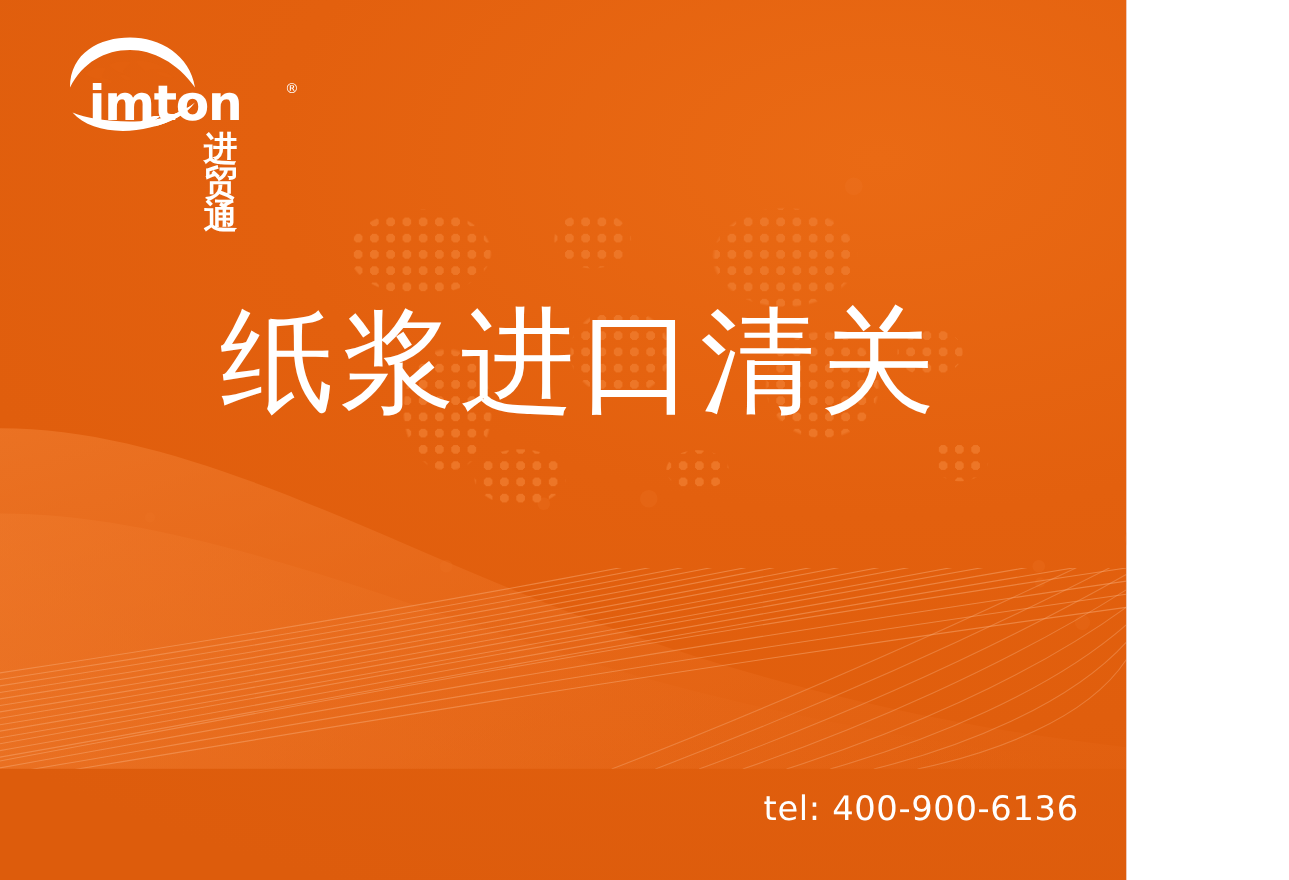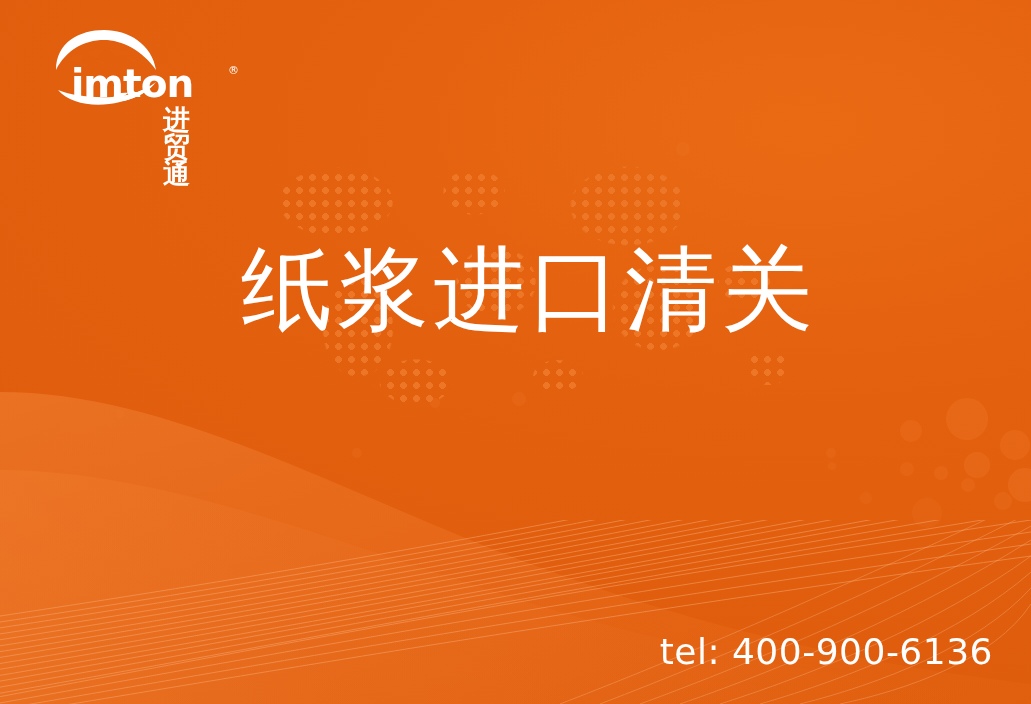--- a/index.html
+++ b/index.html
@@ -2,21 +2,21 @@
 <html><head>
 <meta charset="utf-8">
 <style>
   html, body {
     margin: 0;
     padding: 0;
     background: #ffffff;
   }
   #poster {
     position: relative;
-    width: 1031px;
+    width: 901px;
     height: 704px;
     overflow: hidden;
     font-family: "Liberation Sans", "DejaVu Sans", sans-serif;
     background: #c2410c;
   }
 
   
   .layer {
     position: absolute;
     inset: 0;
@@ -132,21 +132,21 @@
     margin-left: 27px;
   }
   .headline .l2 { display: block; }
 
   
   .phone {
     position: absolute;
     right: 38px;
     top: 634px;
     color: #ffffff;
-    font-size: 36px;
+    font-size: 27px;
     line-height: 1;
     letter-spacing: .5px;
     font-family: "DejaVu Sans", sans-serif;
   }
 </style>
 </head>
 <body>
 
 <div id="poster">
 

